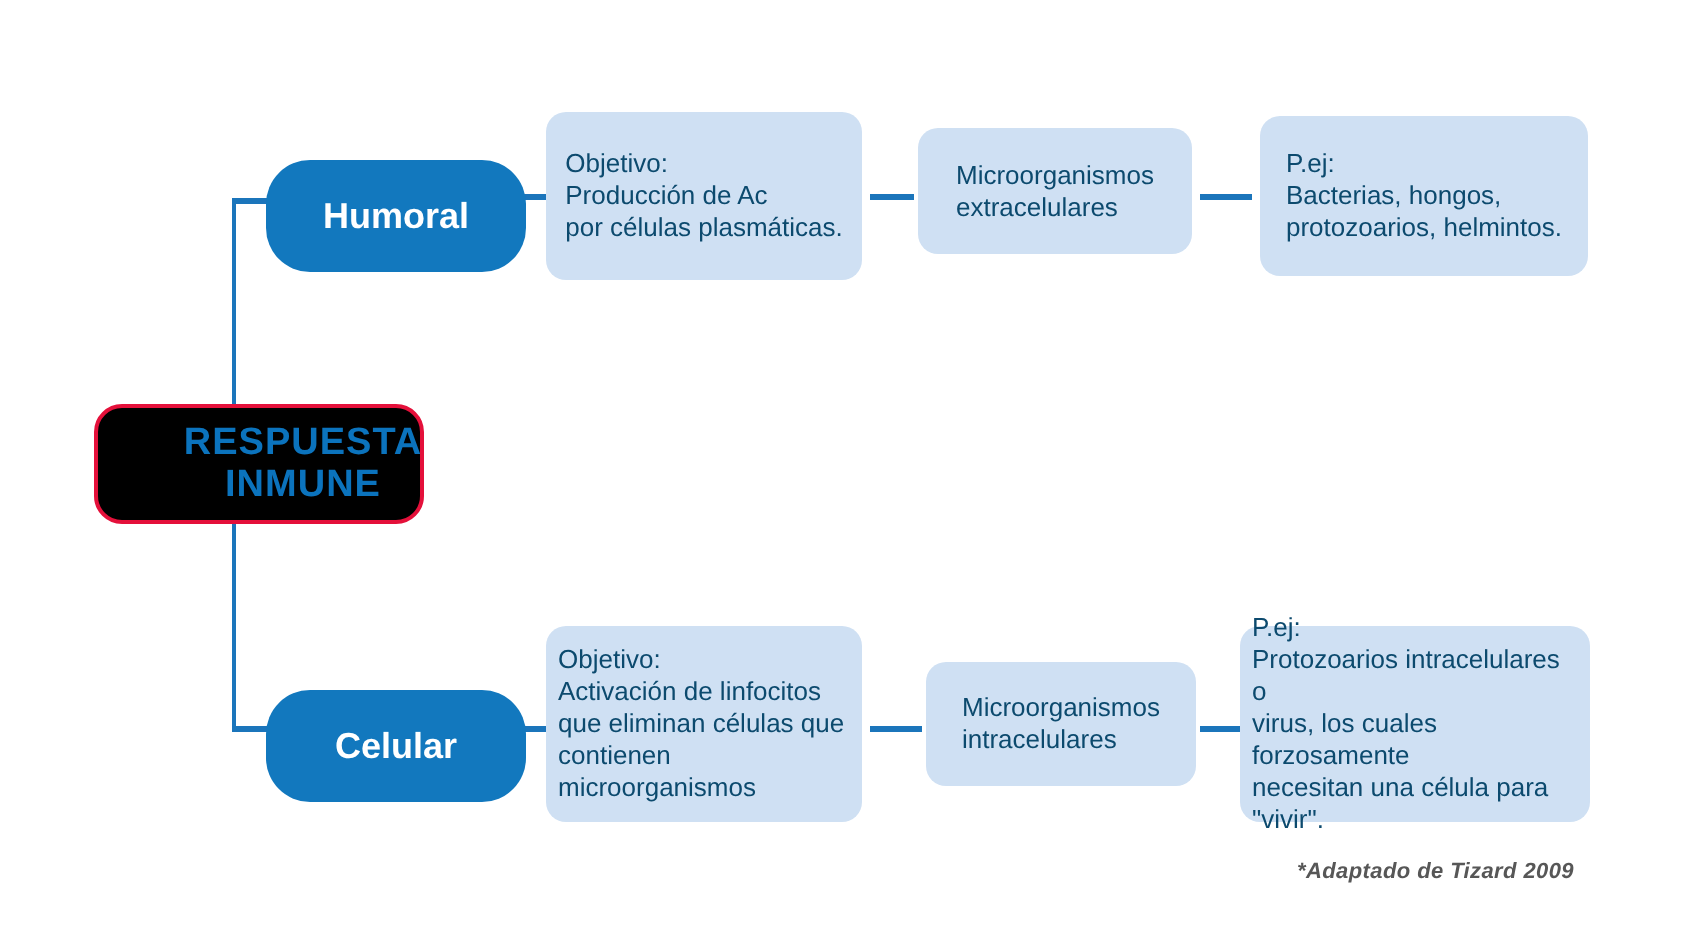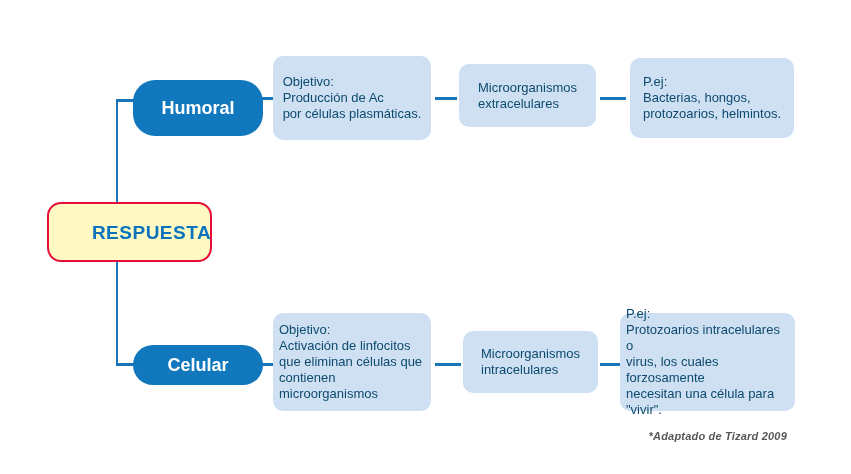--- a/index.html
+++ b/index.html
@@ -30,21 +30,21 @@
     background: #1b75bb;
   }
 
   
   .root-node {
     position: absolute;
     left: 47px;
     top: 202px;
     width: 165px;
     height: 60px;
-    background: #fef9c3;
+    background: #000000;
     border: 2.5px solid #e4103a;
     border-radius: 14px;
     box-sizing: border-box;
     display: flex;
     flex-direction: column;
     align-items: center;
     justify-content: center;
     z-index: 5;
     padding-left: 44px;
   }
@@ -106,20 +106,21 @@
 </head>
 <body>
 
 <div id="canvas">
 
   <div class="vline" style="left:116px; top:100px; height:104px;"></div>
   <div class="vline" style="left:116px; top:260px; height:105px;"></div>
 
   <div class="root-node">
     <span class="root-line">RESPUESTA</span>
+    <span class="root-line">INMUNE</span>
   </div>
 
   <div class="hline" style="left:116px; top:99px; width:20px;"></div>
 
   <div class="pill" style="left:133px; top:80px; width:130px; height:56px;">
     <span>Humoral</span>
   </div>
 
   <div class="hline" style="left:234px; top:97px; width:40px;"></div>
 
@@ -139,21 +140,21 @@
   <div class="hline" style="left:600px; top:97px; width:26px;"></div>
 
   <div class="box" style="left:630px; top:58px; width:164px; height:80px;">
     <span class="box-text">P.ej:
 Bacterias, hongos,
 protozoarios, helmintos.</span>
   </div>
 
   <div class="hline" style="left:116px; top:363px; width:20px;"></div>
 
-  <div class="pill" style="left:133px; top:345px; width:130px; height:40px;">
+  <div class="pill" style="left:133px; top:345px; width:130px; height:56px;">
     <span>Celular</span>
   </div>
 
   <div class="hline" style="left:234px; top:363px; width:40px;"></div>
 
   <div class="box" style="left:273px; top:313px; width:158px; height:98px;">
     <span class="box-text">Objetivo:
 Activación de linfocitos
 que eliminan células que
 contienen microorganismos</span>

